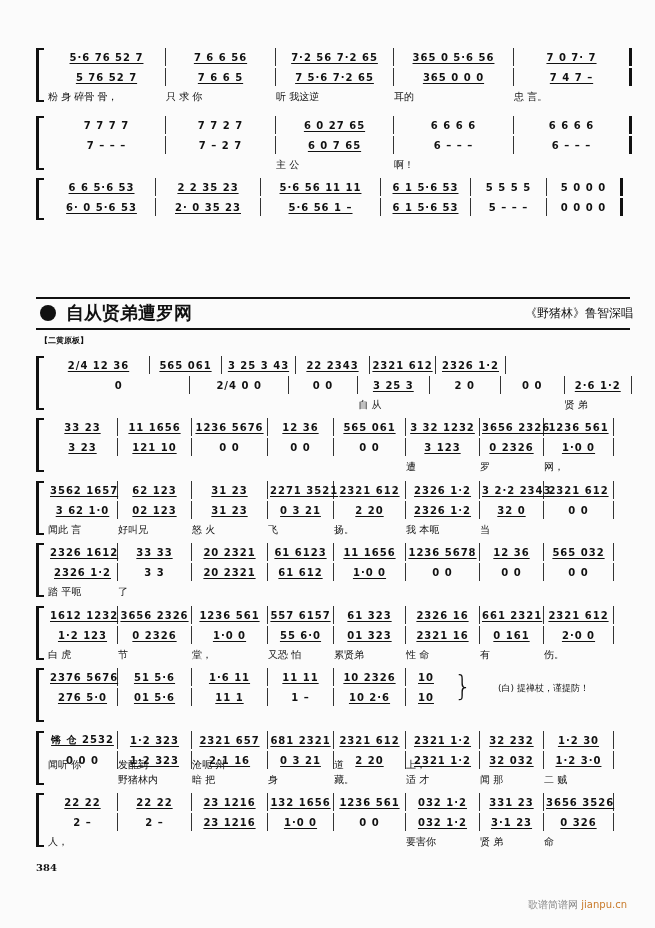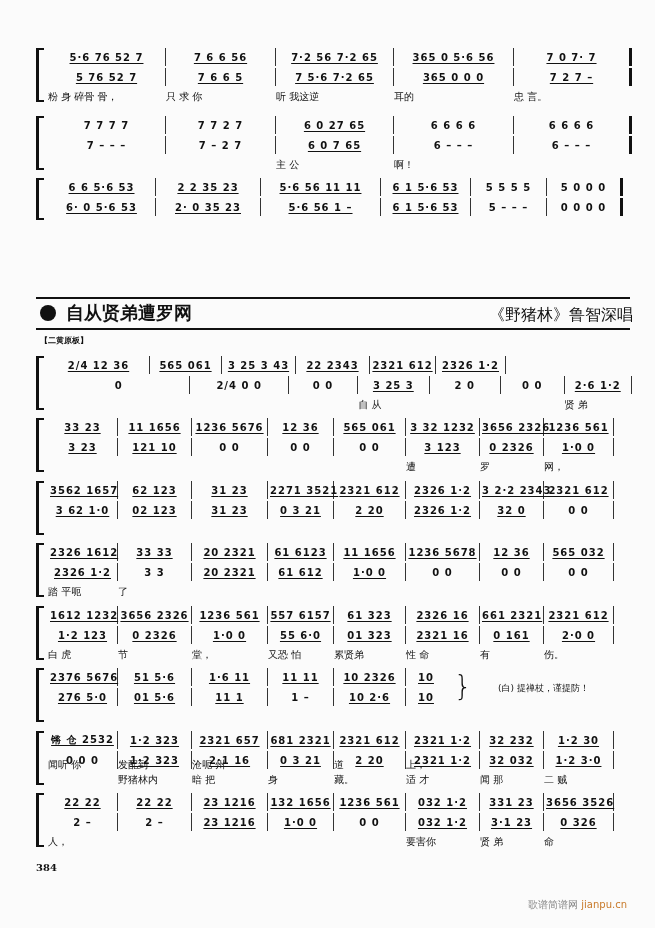--- a/index.html
+++ b/index.html
@@ -13,21 +13,21 @@
   .m{position:relative;display:flex;align-items:center;justify-content:space-around;
      font-size:10px;font-weight:bold;letter-spacing:1px;border-right:1px solid #333;box-sizing:border-box;padding:0 2px;}
   .m.last{border-right:3px solid #111;}
   .m.nobar{border-right:none;}
   .n{text-decoration:underline;text-underline-offset:2px;white-space:pre;}
   .lyr{position:absolute;left:12px;right:0;height:14px;font-size:10px;display:flex;}
   .lyr span{white-space:pre;}
   .title-rule{position:absolute;left:36px;width:594px;height:2px;background:#111;}
   .title{position:absolute;left:40px;top:301px;font-size:18px;font-weight:bold;display:flex;align-items:center;gap:10px;}
   .dot{width:16px;height:16px;border-radius:50%;background:#111;display:inline-block;}
-  .credit{position:absolute;right:22px;top:305px;font-size:16px;font-family:Liberation Sans, sans-serif;}
+  .credit{position:absolute;right:22px;top:305px;font-size:12px;font-family:Liberation Sans, sans-serif;}
   .tempo{position:absolute;left:40px;top:335px;font-size:8px;font-weight:bold;}
   .pageno{position:absolute;left:36px;top:862px;font-size:10px;font-weight:bold;font-family:"DejaVu Serif",serif;}
   .wm{position:absolute;right:28px;top:898px;font-size:10px;color:#888;}
   .wm b{color:#c87a2a;font-weight:normal;}
   .spoken{position:absolute;font-size:9px;}
   .curly{position:absolute;font-size:28px;font-weight:100;}
 </style>
 </head>
 <body>
 
@@ -58,21 +58,21 @@
       <div class="m" style="width:110px">
           <span class="n">7 6 6 5</span>
         </div>
       <div class="m" style="width:118px">
           <span class="n">7 5·6 7·2 65</span>
         </div>
       <div class="m" style="width:120px">
           <span class="n">365 0 0 0</span>
         </div>
       <div class="m last" style="width:118px">
-          <span class="n">7 2 7 –</span>
+          <span class="n">7 4 7 –</span>
         </div>
     </div>
   </div>
   <div class="lyr" style="top:42px;">
     <span style="width:118px">粉 身 碎骨 骨，</span>
     <span style="width:110px">只 求 你</span>
     <span style="width:118px">听 我这逆</span>
     <span style="width:120px">耳的</span>
     <span style="width:118px">忠 言。</span>
   </div>
@@ -354,20 +354,30 @@
       <div class="m" style="width:74px">
           <span class="n">2326 1·2</span>
         </div>
       <div class="m" style="width:64px">
           <span class="n">32 0</span>
         </div>
       <div class="m" style="width:70px">
           <span>0 0</span>
         </div>
     </div>
+  </div>
+  <div class="lyr" style="top:42px;">
+    <span style="width:70px">闻此 言</span>
+    <span style="width:74px">好叫兄</span>
+    <span style="width:76px">怒 火</span>
+    <span style="width:66px">飞</span>
+    <span style="width:72px">扬。</span>
+    <span style="width:74px">我 本呃</span>
+    <span style="width:64px">当</span>
+    <span style="width:70px"></span>
   </div>
 </div>
 
 <div class="system" style="top:543px;height:60px;">
   <div class="bracket"></div>
   <div class="staff">
     <div class="row" style="top:0;">
       <div class="m" style="width:70px">
           <span class="n">2326 1612</span>
         </div>

